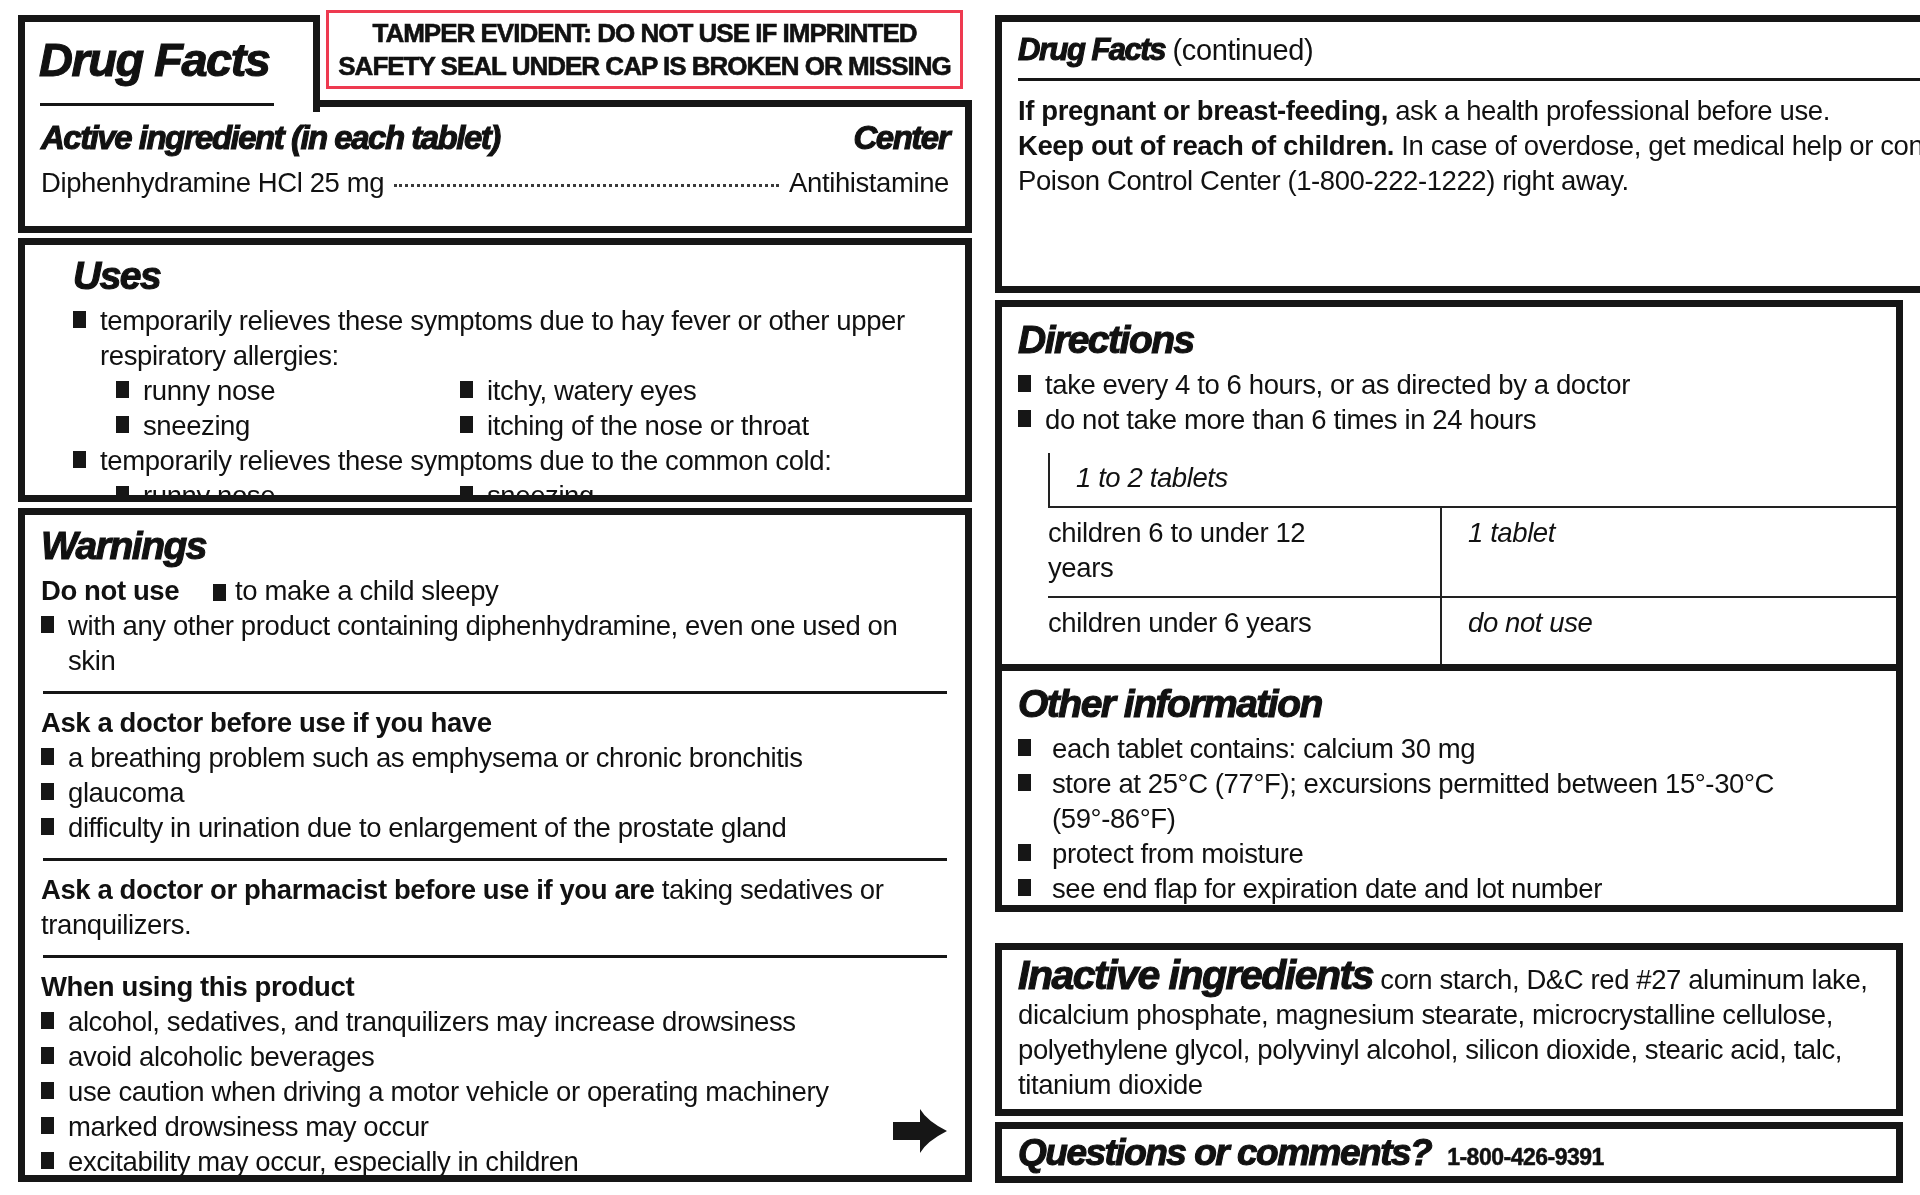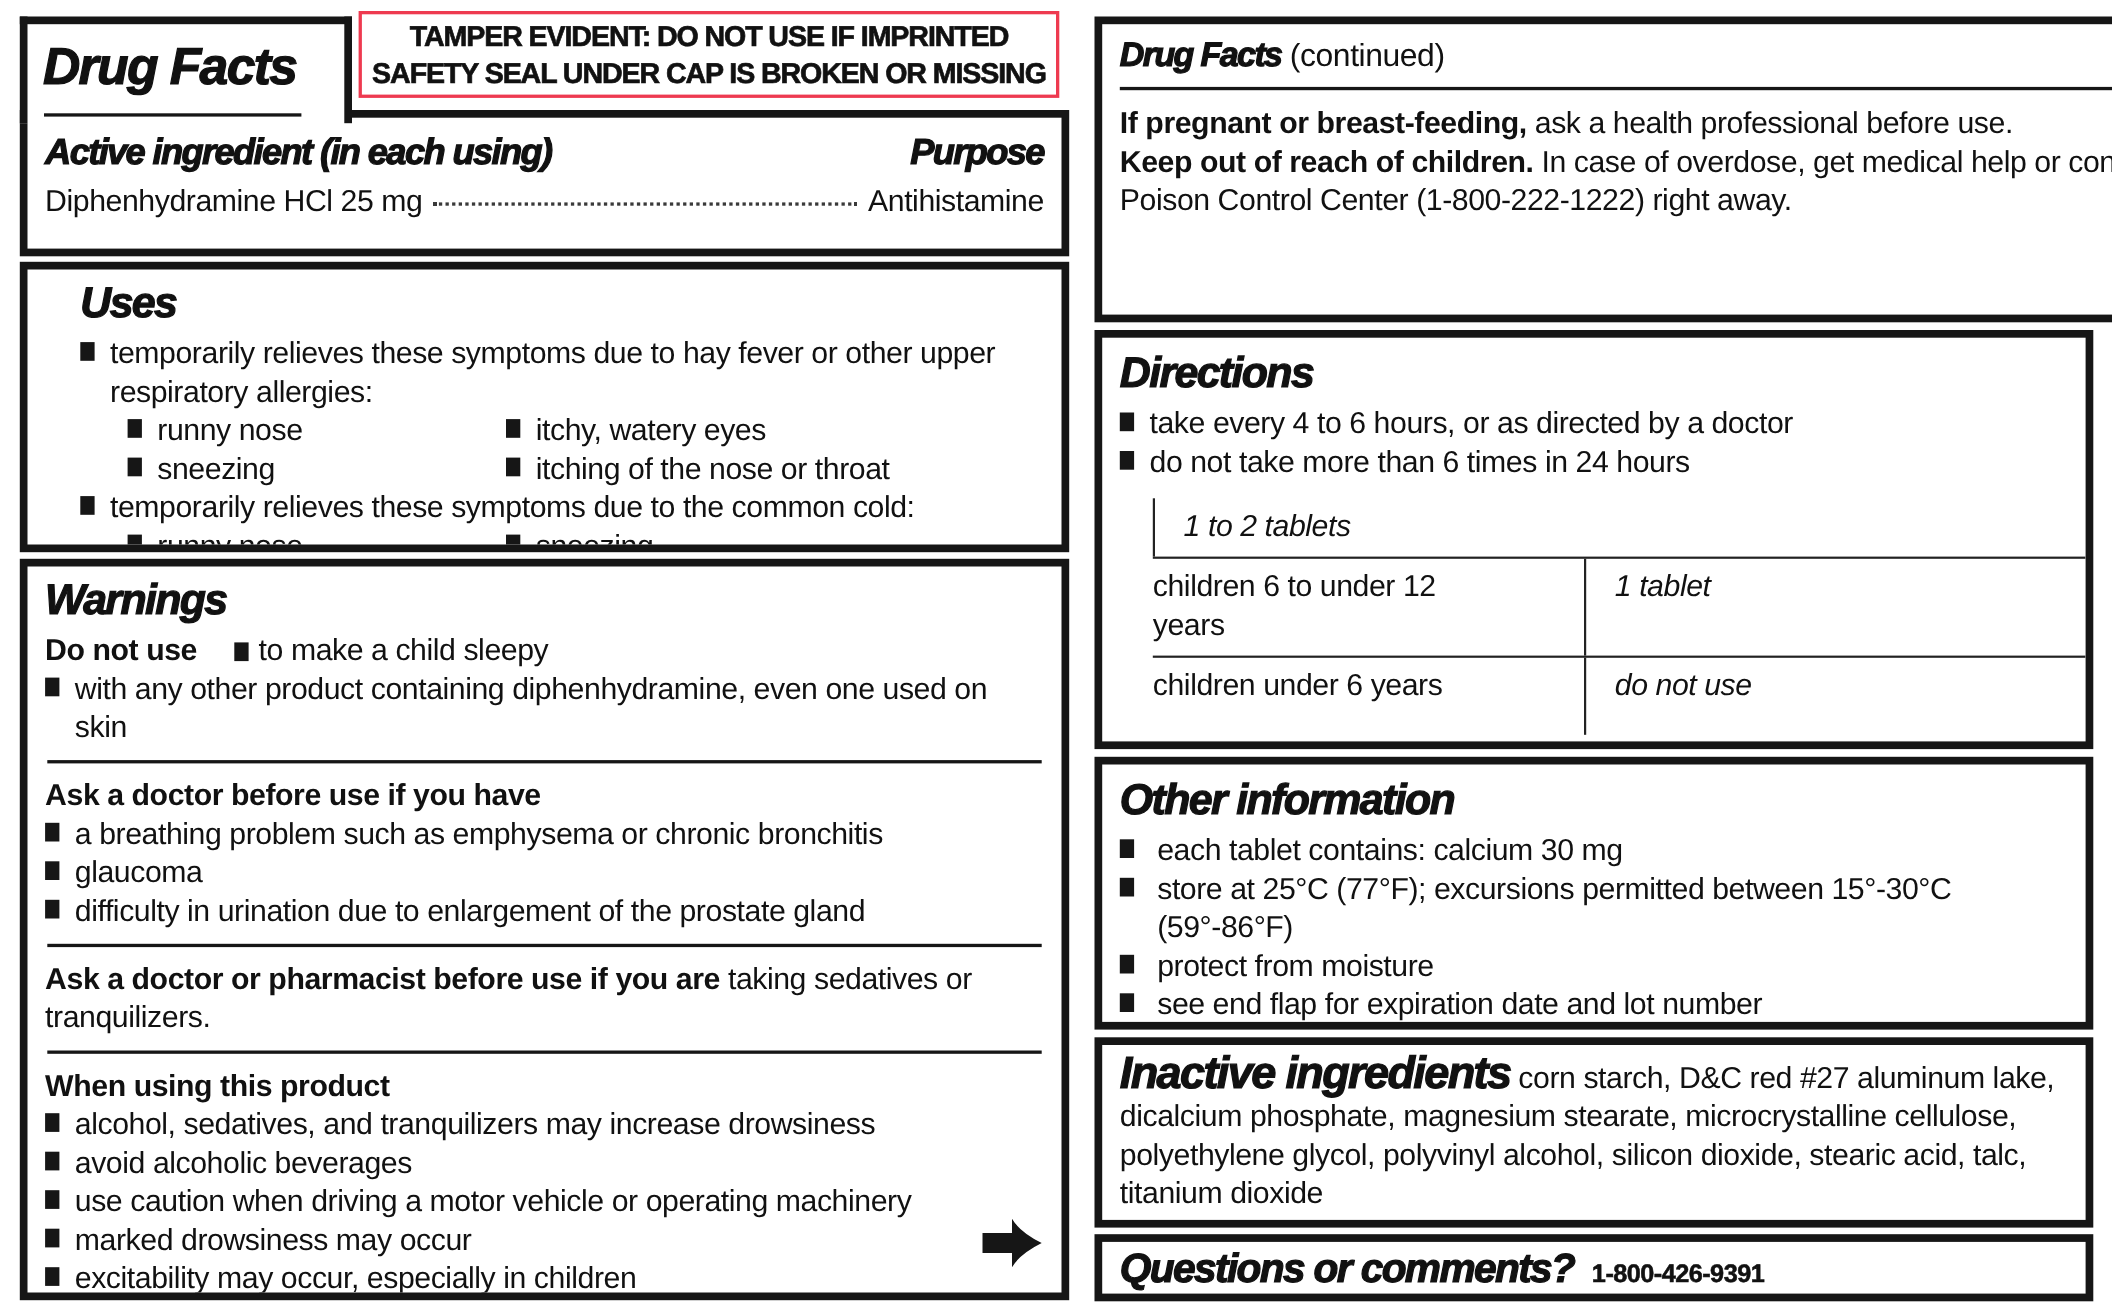--- a/index.html
+++ b/index.html
@@ -80,22 +80,22 @@
     <div class="tamper-line">SAFETY SEAL UNDER CAP IS BROKEN OR MISSING</div>
   </div>
 
   <div class="tab">
     <div class="hd hd-big" style="padding:13px 0 0 14px;">Drug Facts</div>
     <div class="tab-rule"></div>
   </div>
 
   <div class="box" style="left:18px; top:100px; width:954px; height:133px;">
     <div class="ai-row">
-      <div class="hd hd-sub">Active ingredient (in each using)</div>
-      <div class="hd hd-sub">Purpose</div>
+      <div class="hd hd-sub">Active ingredient (in each tablet)</div>
+      <div class="hd hd-sub">Center</div>
     </div>
     <div class="leader-row t">
       <span>Diphenhydramine HCl 25 mg</span>
       <span class="leader"></span>
       <span>Antihistamine</span>
     </div>
   </div>
 
   <div class="box" style="left:18px; top:238px; width:954px; height:264px;">
     <div class="pad" style="padding-top:4px;margin-left:32px;">
@@ -193,21 +193,21 @@
           <div class="dc2">1 tablet</div>
         </div>
         <div class="drow">
           <div class="dc1">children under 6 years</div>
           <div class="dc2" style="padding-bottom:28px;">do not use</div>
         </div>
       </div>
     </div>
   </div>
 
-  <div class="box" style="left:995px; top:688px; width:908px; height:248px;">
+  <div class="box" style="left:995px; top:664px; width:908px; height:248px;">
     <div class="pad" style="padding-top:6px;">
       <div class="hd hd-sect">Other information</div>
       <div class="t bl" style="padding-left:34px;"><span class="sq"></span><span>each tablet contains: calcium 30 mg</span></div>
       <div class="t bl" style="padding-left:34px;"><span class="sq"></span><span>store at 25°C (77°F); excursions permitted between 15°-30°C (59°-86°F)</span></div>
       <div class="t bl" style="padding-left:34px;"><span class="sq"></span><span>protect from moisture</span></div>
       <div class="t bl" style="padding-left:34px;"><span class="sq"></span><span>see end flap for expiration date and lot number</span></div>
     </div>
   </div>
 
   <div class="box" style="left:995px; top:943px; width:908px; height:173px;">

